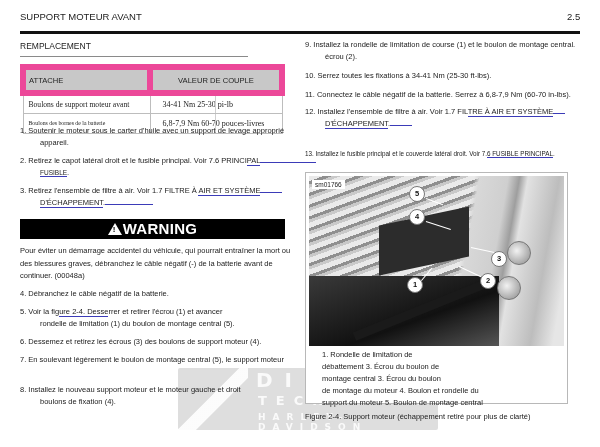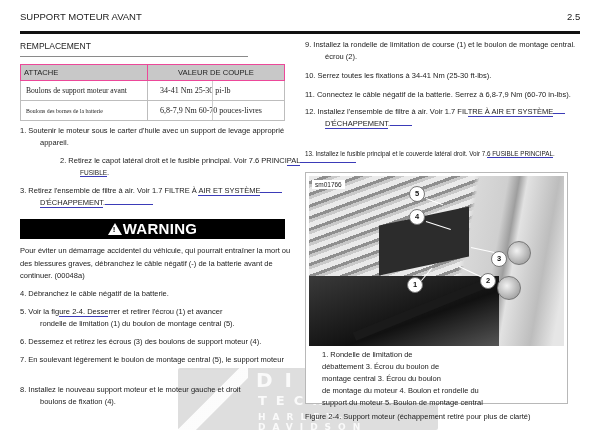--- a/index.html
+++ b/index.html
@@ -7,21 +7,21 @@
     body { position: relative; font-family: "Liberation Sans", sans-serif; color: #1a1a1a; }
 
     .hdr-title { position: absolute; left: 20px; top: 11px; font-size: 9.5px; color: #222; }
     .hdr-page { position: absolute; left: 567px; top: 11px; font-size: 9.5px; color: #222; }
     .hdr-rule { position: absolute; left: 20px; top: 31px; width: 560px; height: 3px; background: #111; }
 
     .section-title { position: absolute; left: 20px; top: 41px; font-size: 8.5px; color: #222; }
     .section-rule { position: absolute; left: 20px; top: 56px; width: 228px; height: 1px; background: #8a8a8a; }
 
     table.torque { position: absolute; left: 20px; top: 64px; width: 265px; border-collapse: collapse; font-size: 7.6px; }
-    table.torque th { background: #c8c8c8; font-weight: normal; text-align: left; padding: 2px 3px; height: 16px; border: 1px solid #ec4899; color: #222; }
+    table.torque th { background: #c8c8c8; font-weight: normal; text-align: left; padding: 2px 3px; height: 26px; border: 6px solid #ec4899; color: #222; }
     table.torque th.val { text-align: center; }
     table.torque td { border: 1px solid #bdbdbd; padding: 2px 5px; height: 20px; color: #222; font-family: Liberation Serif, serif; }
     table.torque td.small { font-size: 5.8px; }
     table.torque td.v { padding-left: 12px; font-size: 8px; position: relative; }
     table.torque td.v .vline { position: absolute; left: 64px; top: 0; bottom: 0; width: 1px; background: #cfcfcf; }
 
     .step { position: absolute; font-size: 7.5px; line-height: 12px; color: #222; }
     .step .cont { padding-left: 20px; display: block; }
     .link { color: #222; border-bottom: 1px solid #3b3bb8; }
     .link-only { display: inline-block; border-bottom: 1px solid #3b3bb8; }
@@ -76,21 +76,21 @@
     <td class="v"><span class="vline"></span><span>6,8-7,9 Nm 60-70 pouces-livres</span></td>
   </tr>
 </tbody>
   </table>
 
 <div class="step" style="left:20px; top:125px;">
   <span>1. Soutenir le moteur sous le carter d'huile avec un support de levage approprié</span>
   <span class="cont">appareil.</span>
 </div>
 
-<div class="step" style="left:20px; top:155px;margin-left:40px;">
+<div class="step" style="left:20px; top:155px;">
   <span>2. Retirez le capot latéral droit et le fusible principal. Voir 7.6 PRINCI</span><span class="link">PAL</span><span class="link-only" style="width:56px;"></span>
   <span class="cont"><span class="link" style="font-size:6.5px;">FUSIBLE</span><span>.</span></span>
 </div>
 
 <div class="step" style="left:20px; top:185px;">
   <span>3. Retirez l'ensemble de filtre à air. Voir 1.7 FILTRE À </span><span class="link">AIR ET SYSTÈME</span><span class="link-only" style="width:22px;"></span>
   <span class="cont"><span class="link">D'ÉCHAPPEMENT</span><span>.</span><span class="link-only" style="width:48px;"></span></span>
 </div>
 
 <div class="warn-bar"><span class="tri"></span><span>WARNING</span></div>

